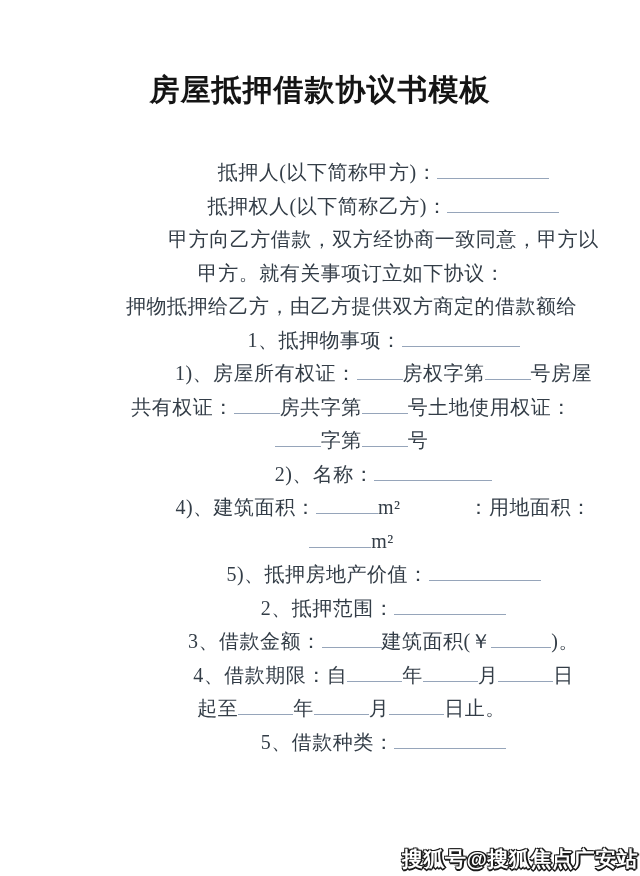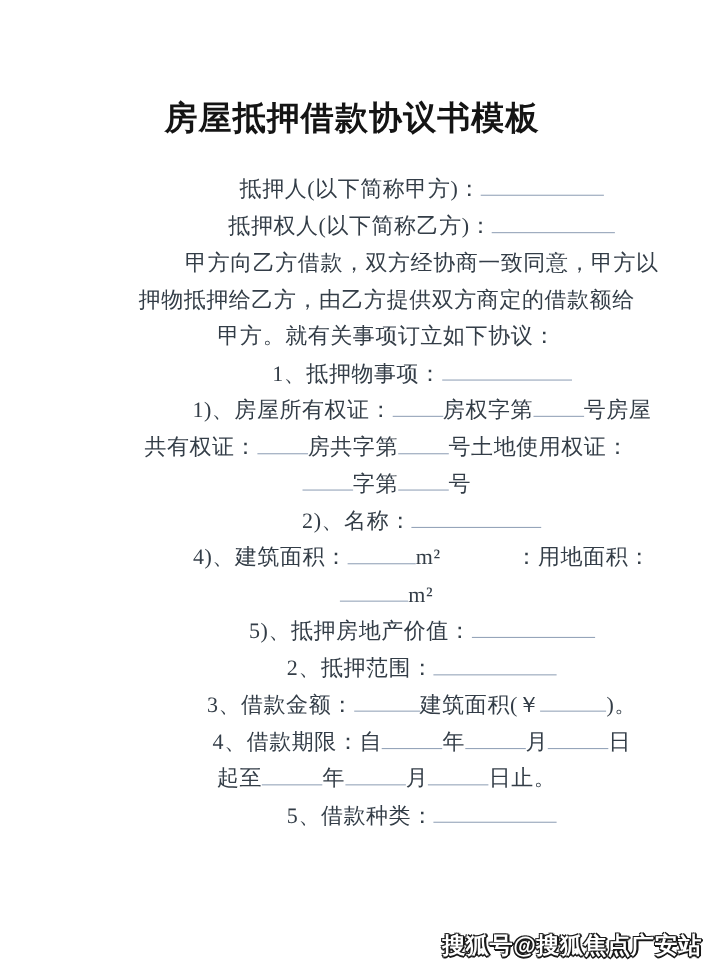--- a/index.html
+++ b/index.html
@@ -13,21 +13,21 @@
     height: 876px;
     background: var(--page-bg, #ffffff);
     overflow: hidden;
     font-family: "Liberation Serif", "DejaVu Serif", serif;
   }
   .title {
     position: absolute;
     top: 70px;
     left: 0;
     right: 0;
-    margin: 17px;
+    margin: 0;
     text-align: center;
     font-family: "Liberation Sans", "DejaVu Sans", sans-serif;
     font-weight: 700;
     font-size: 30px;
     letter-spacing: 1px;
     color: var(--title-color, #141414);
   }
   .doc-body {
     position: absolute;
     top: 156px;
@@ -77,22 +77,22 @@
 </style>
 </head>
 <body>
 
 <div class="page">
   <h1 class="title">房屋抵押借款协议书模板</h1>
   <div class="doc-body">
       <div class="line indent"><span class="seg-text">抵押人(以下简称甲方)：</span><span class="seg-blank" style="width: 112px;"></span></div>
       <div class="line indent"><span class="seg-text">抵押权人(以下简称乙方)：</span><span class="seg-blank" style="width: 112px;"></span></div>
       <div class="line indent"><span class="seg-text">甲方向乙方借款，双方经协商一致同意，甲方以</span></div>
+      <div class="line"><span class="seg-text">甲方。就有关事项订立如下协议：</span></div>
       <div class="line"><span class="seg-text">押物抵押给乙方，由乙方提供双方商定的借款额给</span></div>
-      <div class="line"><span class="seg-text">甲方。就有关事项订立如下协议：</span></div>
       <div class="line indent"><span class="seg-text">1、抵押物事项：</span><span class="seg-blank" style="width: 118px;"></span></div>
       <div class="line indent"><span class="seg-text">1)、房屋所有权证：</span><span class="seg-blank" style="width: 46px;"></span><span class="seg-text">房权字第</span><span class="seg-blank" style="width: 46px;"></span><span class="seg-text">号房屋</span></div>
       <div class="line"><span class="seg-text">共有权证：</span><span class="seg-blank" style="width: 46px;"></span><span class="seg-text">房共字第</span><span class="seg-blank" style="width: 46px;"></span><span class="seg-text">号土地使用权证：</span></div>
       <div class="line"><span class="seg-blank" style="width: 46px;"></span><span class="seg-text">字第</span><span class="seg-blank" style="width: 46px;"></span><span class="seg-text">号</span></div>
       <div class="line indent"><span class="seg-text">2)、名称：</span><span class="seg-blank" style="width: 118px;"></span></div>
       <div class="line indent"><span class="seg-text">4)、建筑面积：</span><span class="seg-blank" style="width: 62px;"></span><span class="seg-text">m²</span><span class="seg-space" style="width: 68px;"></span><span class="seg-text">：用地面积：</span></div>
       <div class="line"><span class="seg-blank" style="width: 62px;"></span><span class="seg-text">m²</span></div>
       <div class="line indent"><span class="seg-text">5)、抵押房地产价值：</span><span class="seg-blank" style="width: 112px;"></span></div>
       <div class="line indent"><span class="seg-text">2、抵押范围：</span><span class="seg-blank" style="width: 112px;"></span></div>
       <div class="line indent"><span class="seg-text">3、借款金额：</span><span class="seg-blank" style="width: 60px;"></span><span class="seg-text">建筑面积(￥</span><span class="seg-blank" style="width: 60px;"></span><span class="seg-text">)。</span></div>

